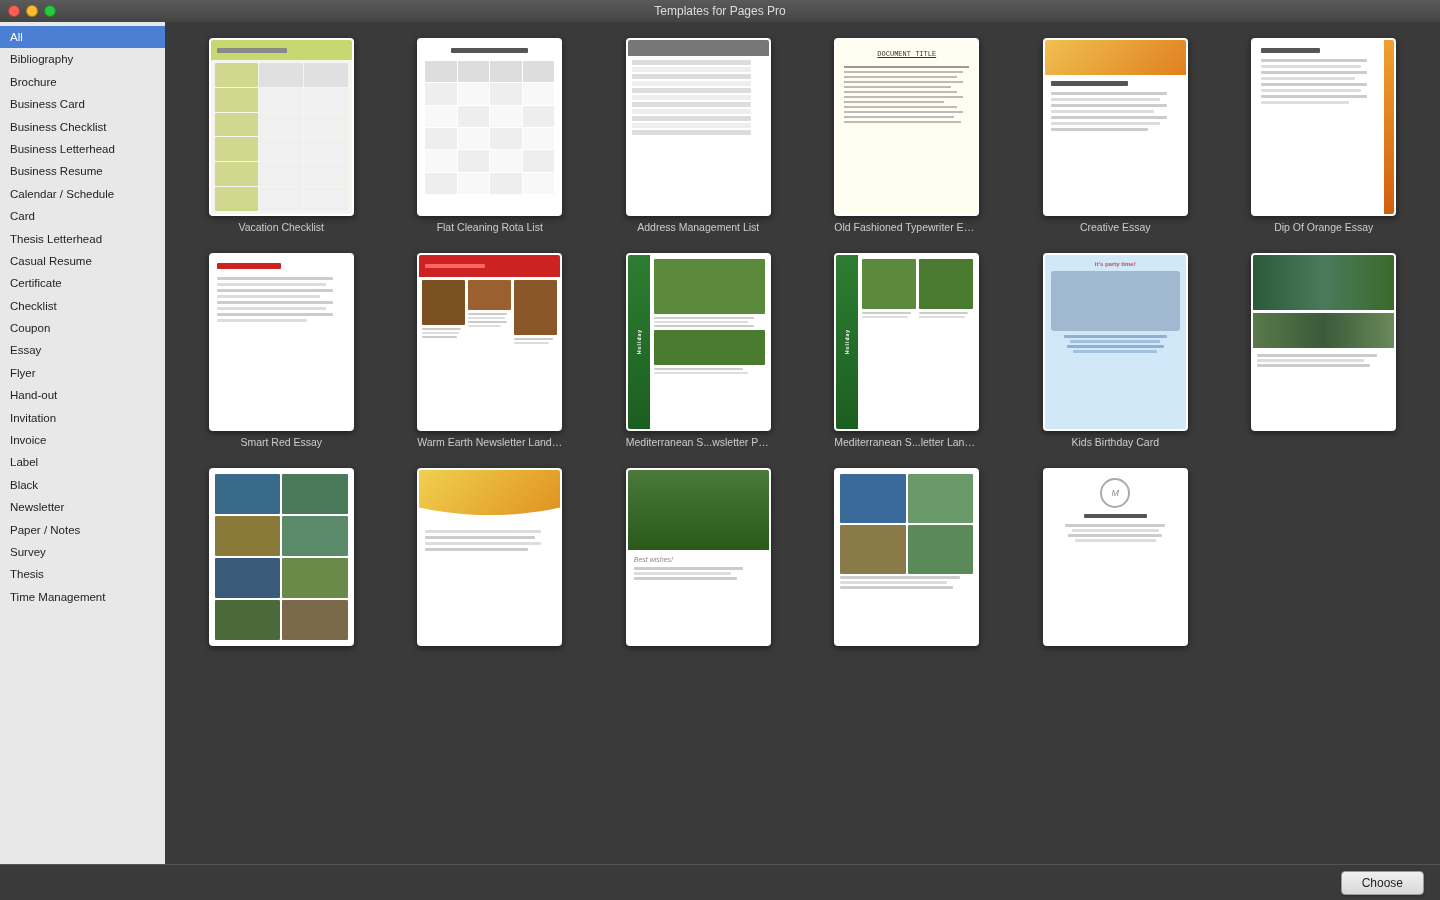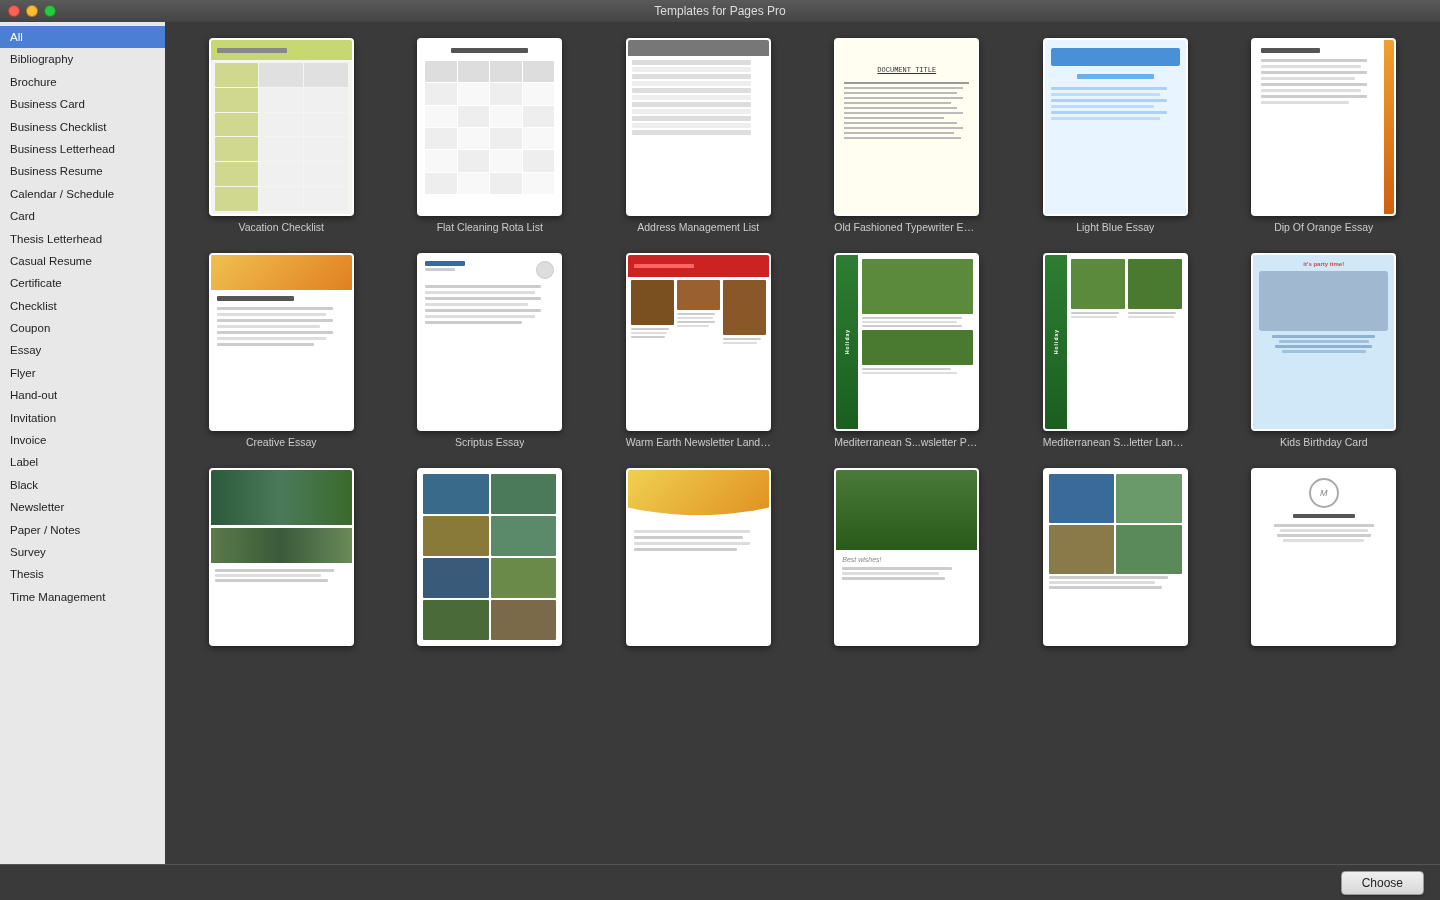--- a/index.html
+++ b/index.html
@@ -272,52 +272,56 @@
               <div style="height:5px;background:#ddd;margin-bottom:2px;width:90%;border-radius:1px;"></div>
             </div>
           </div>
         </div>
         <span class="template-label">Address Management List</span>
       </div>
 
       <div class="template-item">
         <div class="template-thumb">
           <div style="width:100%;height:100%;background:#fffef0;padding:10px 8px;font-family:'Courier New',monospace;">
-            <div style="font-size:7px;text-align:center;color:#333;margin-bottom:8px;text-decoration:underline;margin-top:16px;">DOCUMENT TITLE</div>
+            <div style="font-size:7px;text-align:center;color:#333;margin-bottom:8px;text-decoration:underline;">DOCUMENT TITLE</div>
             <div style="height:2px;background:#999;margin-bottom:3px;width:100%;"></div>
             <div style="height:2px;background:#bbb;margin-bottom:3px;width:95%;"></div>
             <div style="height:2px;background:#bbb;margin-bottom:3px;width:90%;"></div>
             <div style="height:2px;background:#bbb;margin-bottom:3px;width:95%;"></div>
             <div style="height:2px;background:#bbb;margin-bottom:3px;width:85%;"></div>
             <div style="height:2px;background:#bbb;margin-bottom:3px;width:90%;"></div>
             <div style="height:2px;background:#bbb;margin-bottom:3px;width:95%;"></div>
             <div style="height:2px;background:#bbb;margin-bottom:3px;width:80%;"></div>
             <div style="height:2px;background:#bbb;margin-bottom:3px;width:90%;"></div>
             <div style="height:2px;background:#bbb;margin-bottom:3px;width:95%;"></div>
             <div style="height:2px;background:#bbb;margin-bottom:3px;width:88%;"></div>
             <div style="height:2px;background:#bbb;margin-bottom:3px;width:93%;"></div>
           </div>
         </div>
         <span class="template-label">Old Fashioned Typewriter Essay</span>
       </div>
 
-      <div class="template-item">
-        <div class="template-thumb">
-          <div style="width:100%;height:100%;background:#e8f4ff;padding:8px 6px;">
-            <div style="background:#4a90d9;height:18px;border-radius:2px;margin-bottom:8px;"></div>
-            <div style="height:5px;background:#6aafee;width:60%;margin:0 auto 8px;border-radius:1px;"></div>
-            <div style="height:3px;background:#b0d0f0;margin-bottom:3px;width:90%;border-radius:1px;"></div>
-            <div style="height:3px;background:#c0daf8;margin-bottom:3px;width:85%;border-radius:1px;"></div>
-            <div style="height:3px;background:#b0d0f0;margin-bottom:3px;width:90%;border-radius:1px;"></div>
-            <div style="height:3px;background:#c0daf8;margin-bottom:3px;width:80%;border-radius:1px;"></div>
-            <div style="height:3px;background:#b0d0f0;margin-bottom:3px;width:90%;border-radius:1px;"></div>
-            <div style="height:3px;background:#c0daf8;margin-bottom:3px;width:85%;border-radius:1px;"></div>
-          </div>
-        </div>
-        <span class="template-label">Light Blue Essay</span>
+
+      <div class="template-item">
+        <div class="template-thumb">
+          <div style="width:100%;height:100%;background:#fff;">
+            <div style="height:35px;background:linear-gradient(135deg,#f0c050,#e08020);width:100%;"></div>
+            <div style="padding:6px;">
+              <div style="height:5px;background:#555;width:60%;margin-bottom:6px;border-radius:1px;"></div>
+              <div style="height:3px;background:#ccc;margin-bottom:3px;width:90%;border-radius:1px;"></div>
+              <div style="height:3px;background:#ddd;margin-bottom:3px;width:85%;border-radius:1px;"></div>
+              <div style="height:3px;background:#ccc;margin-bottom:3px;width:90%;border-radius:1px;"></div>
+              <div style="height:3px;background:#ddd;margin-bottom:3px;width:80%;border-radius:1px;"></div>
+              <div style="height:3px;background:#ccc;margin-bottom:3px;width:90%;border-radius:1px;"></div>
+              <div style="height:3px;background:#ddd;margin-bottom:3px;width:85%;border-radius:1px;"></div>
+              <div style="height:3px;background:#ccc;margin-bottom:3px;width:75%;border-radius:1px;"></div>
+            </div>
+          </div>
+        </div>
+        <span class="template-label">Creative Essay</span>
       </div>
 
       <div class="template-item">
         <div class="template-thumb">
           <div style="width:100%;height:100%;background:#fff;position:relative;">
             <div style="position:absolute;right:0;top:0;width:10px;height:100%;background:linear-gradient(to bottom,#f0a030,#d06010);"></div>
             <div style="padding:8px 16px 8px 8px;">
               <div style="height:5px;background:#555;width:50%;margin-bottom:6px;border-radius:1px;"></div>
               <div style="height:3px;background:#ccc;margin-bottom:3px;width:90%;border-radius:1px;"></div>
               <div style="height:3px;background:#ddd;margin-bottom:3px;width:85%;border-radius:1px;"></div>
@@ -328,59 +332,35 @@
               <div style="height:3px;background:#ccc;margin-bottom:3px;width:90%;border-radius:1px;"></div>
               <div style="height:3px;background:#ddd;margin-bottom:3px;width:75%;border-radius:1px;"></div>
             </div>
           </div>
         </div>
         <span class="template-label">Dip Of Orange Essay</span>
       </div>
 
       <div class="template-item">
         <div class="template-thumb">
-          <div style="width:100%;height:100%;background:#fff;">
-            <div style="height:35px;background:linear-gradient(135deg,#f0c050,#e08020);width:100%;"></div>
-            <div style="padding:6px;">
-              <div style="height:5px;background:#555;width:60%;margin-bottom:6px;border-radius:1px;"></div>
-              <div style="height:3px;background:#ccc;margin-bottom:3px;width:90%;border-radius:1px;"></div>
-              <div style="height:3px;background:#ddd;margin-bottom:3px;width:85%;border-radius:1px;"></div>
-              <div style="height:3px;background:#ccc;margin-bottom:3px;width:90%;border-radius:1px;"></div>
-              <div style="height:3px;background:#ddd;margin-bottom:3px;width:80%;border-radius:1px;"></div>
-              <div style="height:3px;background:#ccc;margin-bottom:3px;width:90%;border-radius:1px;"></div>
-              <div style="height:3px;background:#ddd;margin-bottom:3px;width:85%;border-radius:1px;"></div>
-              <div style="height:3px;background:#ccc;margin-bottom:3px;width:75%;border-radius:1px;"></div>
-            </div>
-          </div>
-        </div>
-        <span class="template-label">Creative Essay</span>
-      </div>
-
-
-      <div class="template-item">
-        <div class="template-thumb">
-          <div style="width:100%;height:100%;background:#fff;padding:6px;">
-            <div style="display:flex;justify-content:space-between;align-items:flex-start;margin-bottom:6px;">
-              <div>
-                <div style="width:40px;height:5px;background:#3a6a9a;border-radius:1px;margin-bottom:2px;"></div>
-                <div style="width:30px;height:3px;background:#ccc;border-radius:1px;"></div>
-              </div>
-              <div style="width:18px;height:18px;border-radius:50%;background:#ddd;border:1px solid #ccc;"></div>
-            </div>
+          <div style="width:100%;height:100%;background:#fff;padding:8px 6px;">
+            <div style="height:6px;background:#cc2222;width:50%;margin-bottom:8px;border-radius:1px;"></div>
             <div style="height:3px;background:#ccc;margin-bottom:3px;width:90%;border-radius:1px;"></div>
             <div style="height:3px;background:#ddd;margin-bottom:3px;width:85%;border-radius:1px;"></div>
             <div style="height:3px;background:#ccc;margin-bottom:3px;width:90%;border-radius:1px;"></div>
             <div style="height:3px;background:#ddd;margin-bottom:3px;width:80%;border-radius:1px;"></div>
             <div style="height:3px;background:#ccc;margin-bottom:3px;width:90%;border-radius:1px;"></div>
             <div style="height:3px;background:#ddd;margin-bottom:3px;width:85%;border-radius:1px;"></div>
-            <div style="height:3px;background:#ccc;margin-bottom:3px;width:75%;border-radius:1px;"></div>
-          </div>
-        </div>
-        <span class="template-label">Scriptus Essay</span>
-      </div>
+            <div style="height:3px;background:#ccc;margin-bottom:3px;width:90%;border-radius:1px;"></div>
+            <div style="height:3px;background:#ddd;margin-bottom:3px;width:70%;border-radius:1px;"></div>
+          </div>
+        </div>
+        <span class="template-label">Smart Red Essay</span>
+      </div>
+
 
 
 
       <div class="template-item">
         <div class="template-thumb">
           <div style="width:100%;height:100%;background:#fff;">
             <div style="background:#cc2222;height:22px;display:flex;align-items:center;padding-left:6px;">
               <div style="color:white;font-size:5px;font-weight:bold;width:60px;height:4px;background:#ff6666;border-radius:1px;"></div>
             </div>
             <div style="display:flex;gap:3px;padding:3px;height:calc(100% - 22px);">

